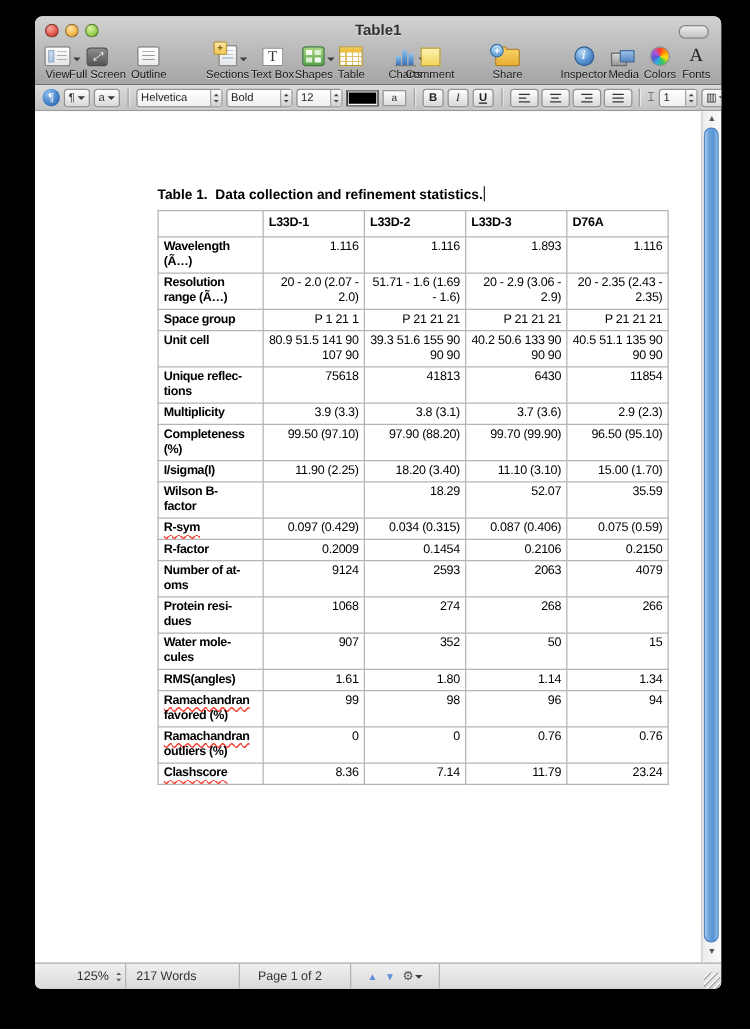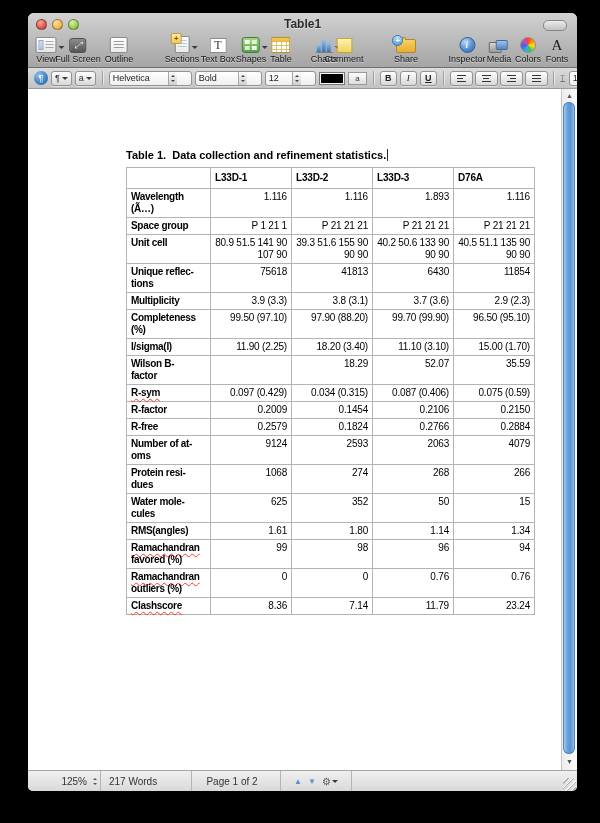--- a/index.html
+++ b/index.html
@@ -60,21 +60,21 @@
   .ic-media::before{content:"";position:absolute;left:0;top:3px;width:11px;height:9px;border:1px solid #6a6a6a;background:linear-gradient(#d8d8d8,#9a9a9a);border-radius:1px;}
   .ic-media::after{content:"";position:absolute;right:1px;top:1px;width:10px;height:8px;border:1px solid #3f6ba0;background:linear-gradient(#9cc2ea,#5585c0);border-radius:1px;}
   .ic-colors{width:14px;height:14px;border-radius:50%;border:1px solid #909090;background:conic-gradient(#ff3b30,#ff9500,#ffe00a,#35c759,#32ade6,#5856d6,#af52de,#ff3b30);}
   .ic-fonts{width:14px;height:16px;position:relative;}
   .ic-fonts::after{content:"A";position:absolute;inset:0;font:15px "Liberation Serif",serif;color:#1a1a1a;text-align:center;line-height:16px;}
   
   .formatbar{height:20px;background:linear-gradient(#dcdcdc,#c2c2c2);border-bottom:1px solid #9b9b9b;display:flex;align-items:center;padding:0 6px;gap:3px;font-size:9px;color:#222;}
   .fb-circle{width:14px;height:14px;border-radius:50%;background:radial-gradient(circle at 35% 30%,#8fc0ee,#3f7cc4 60%,#2a5d9e);color:#fff;font-size:9px;line-height:14px;text-align:center;flex:0 0 auto;}
   .fb-btn,.fb-combo{height:13px;padding:0 3px;border:1px solid #939393;border-radius:3px;display:inline-flex;align-items:center;gap:2px;box-shadow:0 1px 0 rgba(255,255,255,.45);flex:0 0 auto;}
   .fb-btn{background:linear-gradient(#fefefe,#d8d8d8);}
-  .fb-combo{background:linear-gradient(#fff,#efefef);justify-content:space-between;padding-right:14px;}
+  .fb-combo{background:linear-gradient(#fff,#efefef);justify-content:space-between;padding-right:0;}
   .arr{width:0;height:0;border:3px solid transparent;border-top-color:#3c3c3c;margin-top:3px;}
   .stp{width:8px;align-self:stretch;border-left:1px solid #a6a6a6;background:linear-gradient(#fdfdfd,#cfcfcf);position:relative;}
   .stp::before,.stp::after{content:"";position:absolute;left:2px;width:0;height:0;border:2px solid transparent;}
   .stp::before{top:1px;border-bottom-color:#444;}
   .stp::after{bottom:1px;border-top-color:#444;}
   .w62{width:64px;}.w50{width:48px;}.w30{width:32px;}.w26{width:26px;}
   .well{flex:0 0 auto;}
   .well.black{width:24px;height:11px;background:#000;border:1px solid #777;box-shadow:inset 0 0 0 1px #f8f8f8;}
   .well.bg{width:17px;height:11px;border:1px solid #999;background:linear-gradient(#fdfdfd,#ddd);font-size:8px;line-height:11px;text-align:center;color:#333;}
   .sq16{width:9px;justify-content:center;font-weight:bold;}
@@ -309,20 +309,32 @@
           <tbody id="stats-body">
               <tr>
                 <td class="lab">Wavelength
 (Ã…)</td>
                 <td class="val">1.116</td>
                 <td class="val">1.116</td>
                 <td class="val">1.893</td>
                 <td class="val">1.116</td>
               </tr>
               <tr>
+                <td class="lab">Resolution
+range (Ã…)</td>
+                <td class="val">20 - 2.0 (2.07 -
+2.0)</td>
+                <td class="val">51.71 - 1.6 (1.69
+- 1.6)</td>
+                <td class="val">20 - 2.9 (3.06 -
+2.9)</td>
+                <td class="val">20 - 2.35 (2.43 -
+2.35)</td>
+              </tr>
+              <tr>
                 <td class="lab">Space group</td>
                 <td class="val">P 1 21 1</td>
                 <td class="val">P 21 21 21</td>
                 <td class="val">P 21 21 21</td>
                 <td class="val">P 21 21 21</td>
               </tr>
               <tr>
                 <td class="lab">Unit cell</td>
                 <td class="val">80.9 51.5 141 90
 107 90</td>
@@ -379,46 +391,39 @@
                 <td class="val">0.075 (0.59)</td>
               </tr>
               <tr>
                 <td class="lab">R-factor</td>
                 <td class="val">0.2009</td>
                 <td class="val">0.1454</td>
                 <td class="val">0.2106</td>
                 <td class="val">0.2150</td>
               </tr>
               <tr>
-                <td class="lab">R-free</td>
-                <td class="val">0.2579</td>
-                <td class="val">0.1824</td>
-                <td class="val">0.2766</td>
-                <td class="val">0.2884</td>
-              </tr>
-              <tr>
                 <td class="lab">Number of at-
 oms</td>
                 <td class="val">9124</td>
                 <td class="val">2593</td>
                 <td class="val">2063</td>
                 <td class="val">4079</td>
               </tr>
               <tr>
                 <td class="lab">Protein resi-
 dues</td>
                 <td class="val">1068</td>
                 <td class="val">274</td>
                 <td class="val">268</td>
                 <td class="val">266</td>
               </tr>
               <tr>
                 <td class="lab">Water mole-
 cules</td>
-                <td class="val">625</td>
+                <td class="val">907</td>
                 <td class="val">352</td>
                 <td class="val">50</td>
                 <td class="val">15</td>
               </tr>
               <tr>
                 <td class="lab">RMS(angles)</td>
                 <td class="val">1.61</td>
                 <td class="val">1.80</td>
                 <td class="val">1.14</td>
                 <td class="val">1.34</td>

